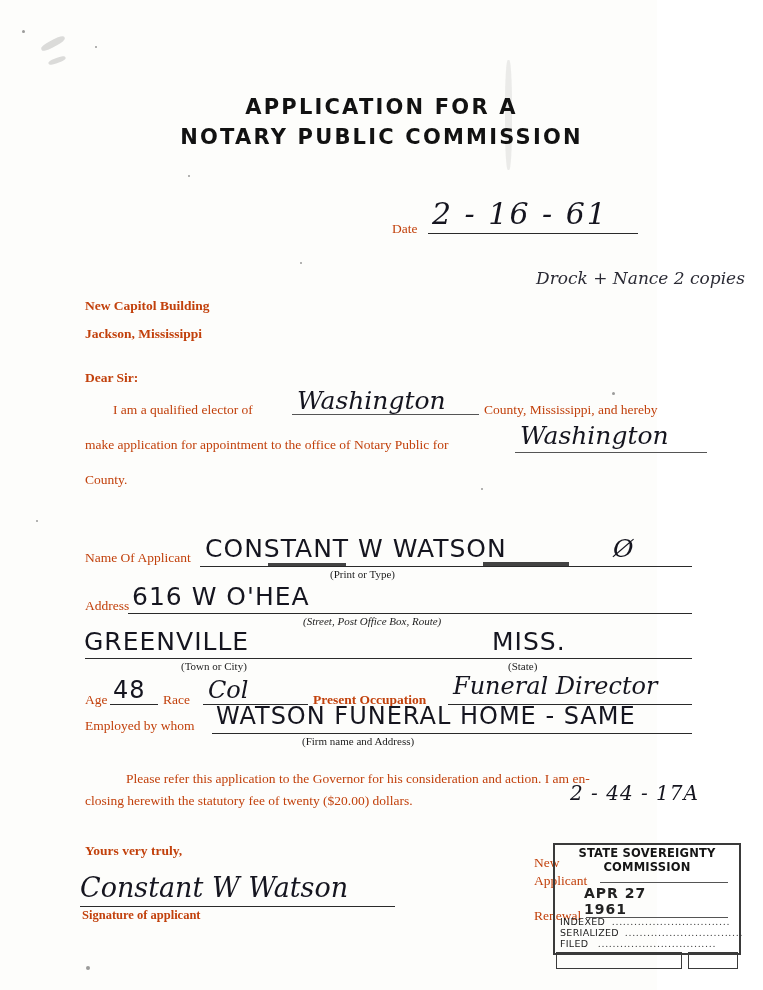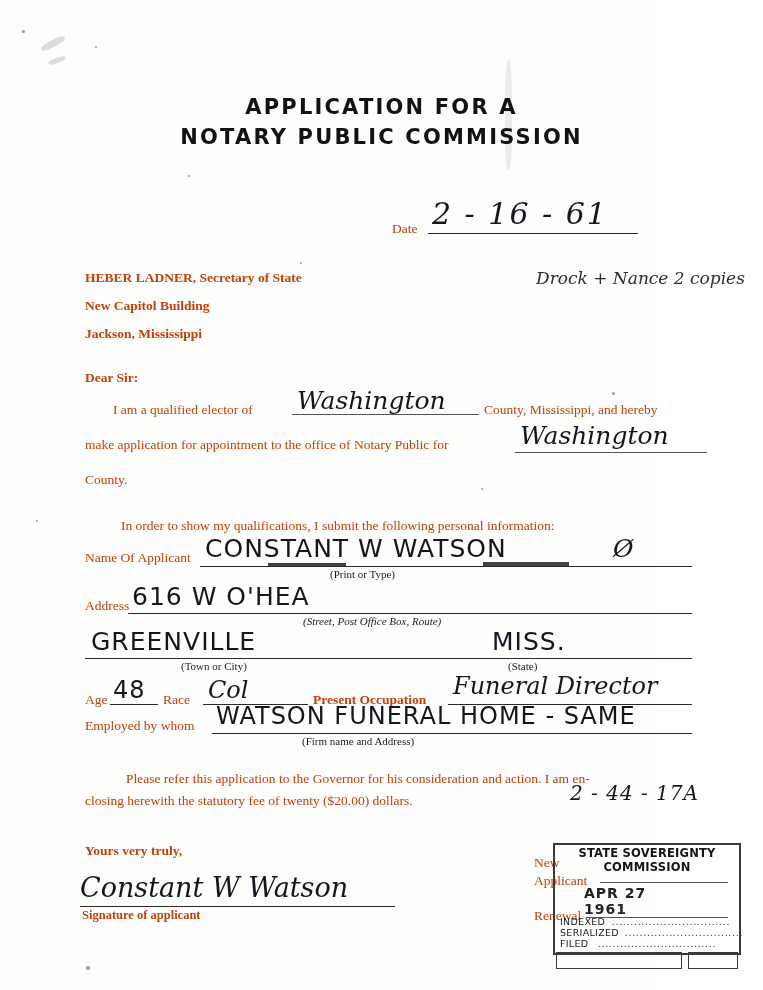--- a/index.html
+++ b/index.html
@@ -167,54 +167,52 @@
 
   <div class="title">
     <div>APPLICATION FOR A</div>
     <div>NOTARY PUBLIC COMMISSION</div>
   </div>
 
   <div class="lbl" style="left:392px;top:221px;">Date</div>
   <div class="hand" style="left:432px;top:196px;font-size:30px;letter-spacing:2px;">2 - 16 - 61</div>
   <div class="rule" style="left:428px;top:233px;width:210px;"></div>
 
-  <div class="lbl b" style="left:85px;top:270px;">HEBER LADNER, Secretary of State</div>
   <div class="lbl b" style="left:85px;top:298px;">New Capitol Building</div>
   <div class="lbl b" style="left:85px;top:326px;">Jackson, Mississippi</div>
 
   <div class="hand" style="left:536px;top:262px;font-size:17px;width:220px;white-space:normal;line-height:32px;color:#2a2a34;">Drock + Nance 2 copies</div>
 
   <div class="lbl b" style="left:85px;top:370px;">Dear Sir:</div>
 
   <div class="lbl" style="left:113px;top:402px;">I am a qualified elector of</div>
   <div class="hand" style="left:297px;top:386px;font-size:25px;">Washington</div>
   <div class="rule thin" style="left:292px;top:414px;width:187px;"></div>
   <div class="lbl" style="left:484px;top:402px;">County, Mississippi, and hereby</div>
 
   <div class="lbl" style="left:85px;top:437px;">make application for appointment to the office of Notary Public for</div>
   <div class="hand" style="left:520px;top:421px;font-size:25px;">Washington</div>
   <div class="rule thin" style="left:515px;top:452px;width:192px;"></div>
 
   <div class="lbl" style="left:85px;top:472px;">County.</div>
-  <div class="lbl" style="left:121px;top:518px;">In order to show my qualifications, I submit the following personal information:</div>
 
   <div class="lbl" style="left:85px;top:550px;">Name Of Applicant</div>
   <div class="print" style="left:205px;top:534px;font-size:25px;">CONSTANT W WATSON</div>
   <div class="hand" style="left:613px;top:534px;font-size:25px;">Ø</div>
   <div class="rule" style="left:200px;top:566px;width:492px;"></div>
   <div class="strike" style="left:268px;top:563px;width:78px;height:3px;"></div>
   <div class="strike" style="left:483px;top:562px;width:86px;height:4px;"></div>
   <div class="small" style="left:330px;top:568px;">(Print or Type)</div>
 
   <div class="lbl" style="left:85px;top:598px;">Address</div>
   <div class="print" style="left:132px;top:582px;font-size:25px;">616 W O'HEA</div>
   <div class="rule" style="left:128px;top:613px;width:564px;"></div>
   <div class="small" style="left:303px;top:615px;font-style:italic;">(Street, Post Office Box, Route)</div>
 
-  <div class="print" style="left:91px;top:627px;font-size:25px;">GREENVILLE</div>
+  <div class="print" style="left:84px;top:627px;font-size:25px;">GREENVILLE</div>
   <div class="print" style="left:492px;top:627px;font-size:25px;">MISS.</div>
   <div class="rule" style="left:85px;top:658px;width:607px;"></div>
   <div class="small" style="left:181px;top:660px;">(Town or City)</div>
   <div class="small" style="left:508px;top:660px;">(State)</div>
 
   <div class="lbl" style="left:85px;top:692px;">Age</div>
   <div class="print" style="left:113px;top:676px;font-size:24px;">48</div>
   <div class="rule" style="left:110px;top:704px;width:48px;"></div>
   <div class="lbl" style="left:163px;top:692px;">Race</div>
   <div class="hand" style="left:208px;top:676px;font-size:24px;">Col</div>

